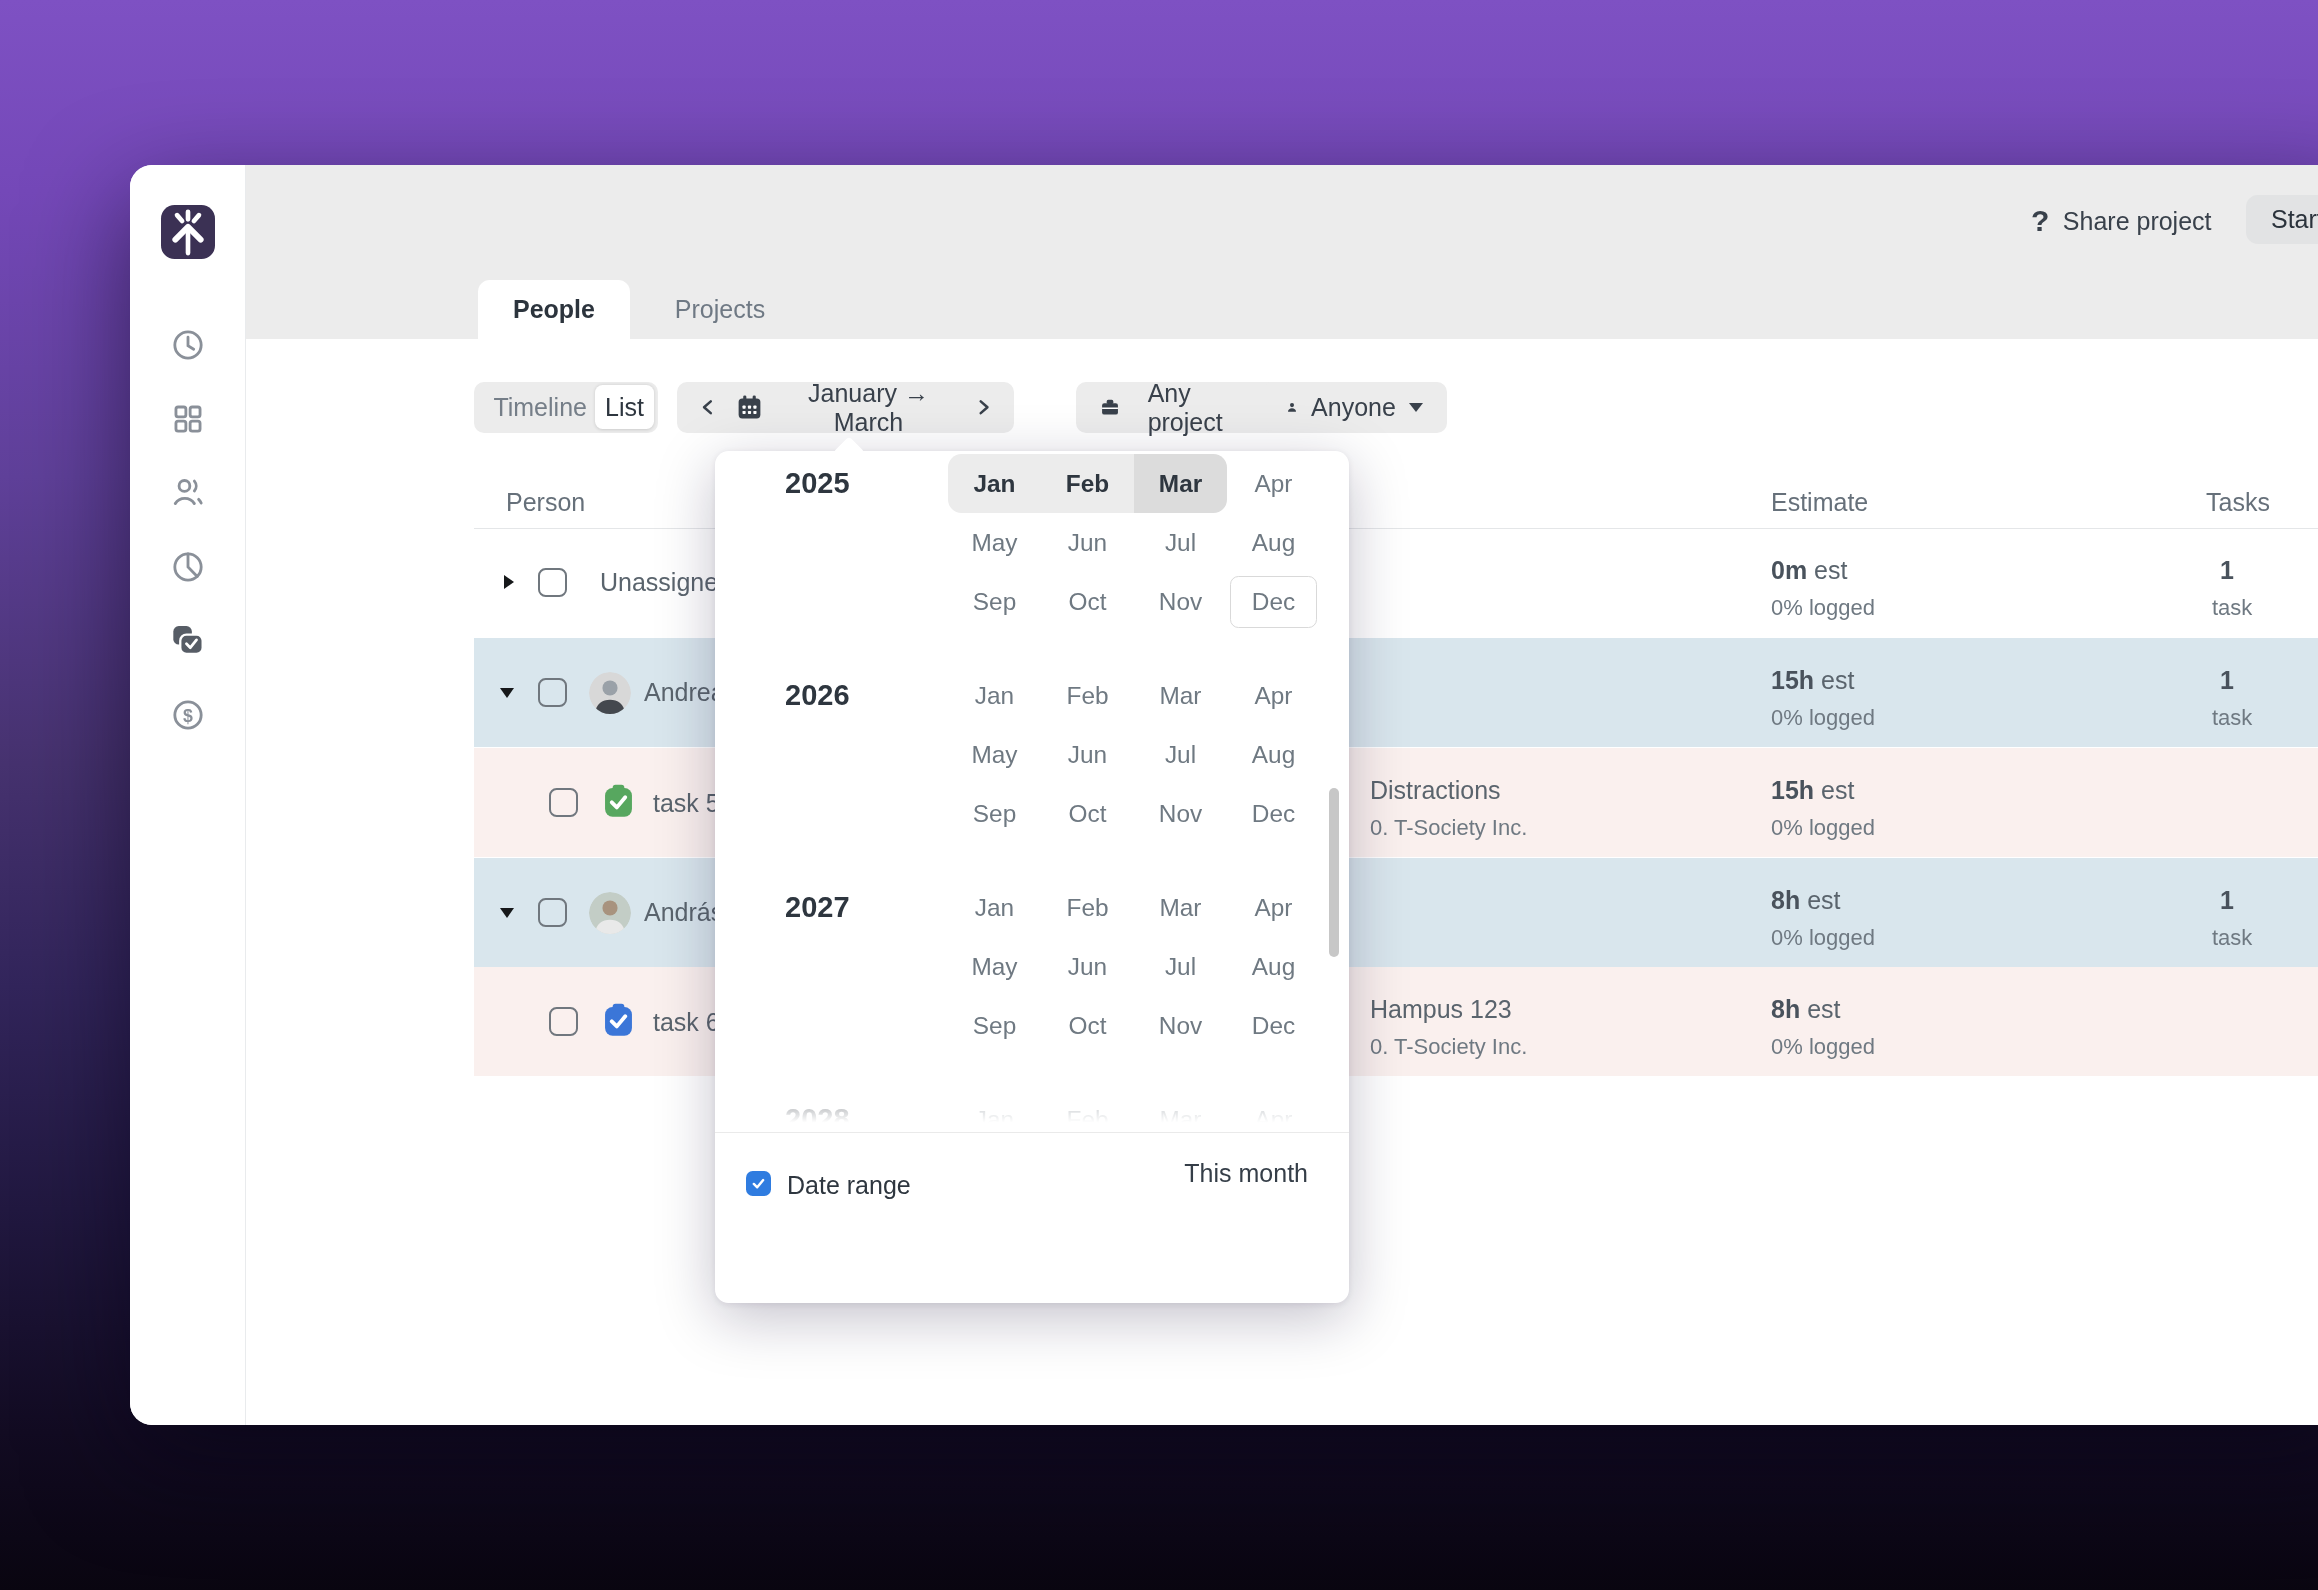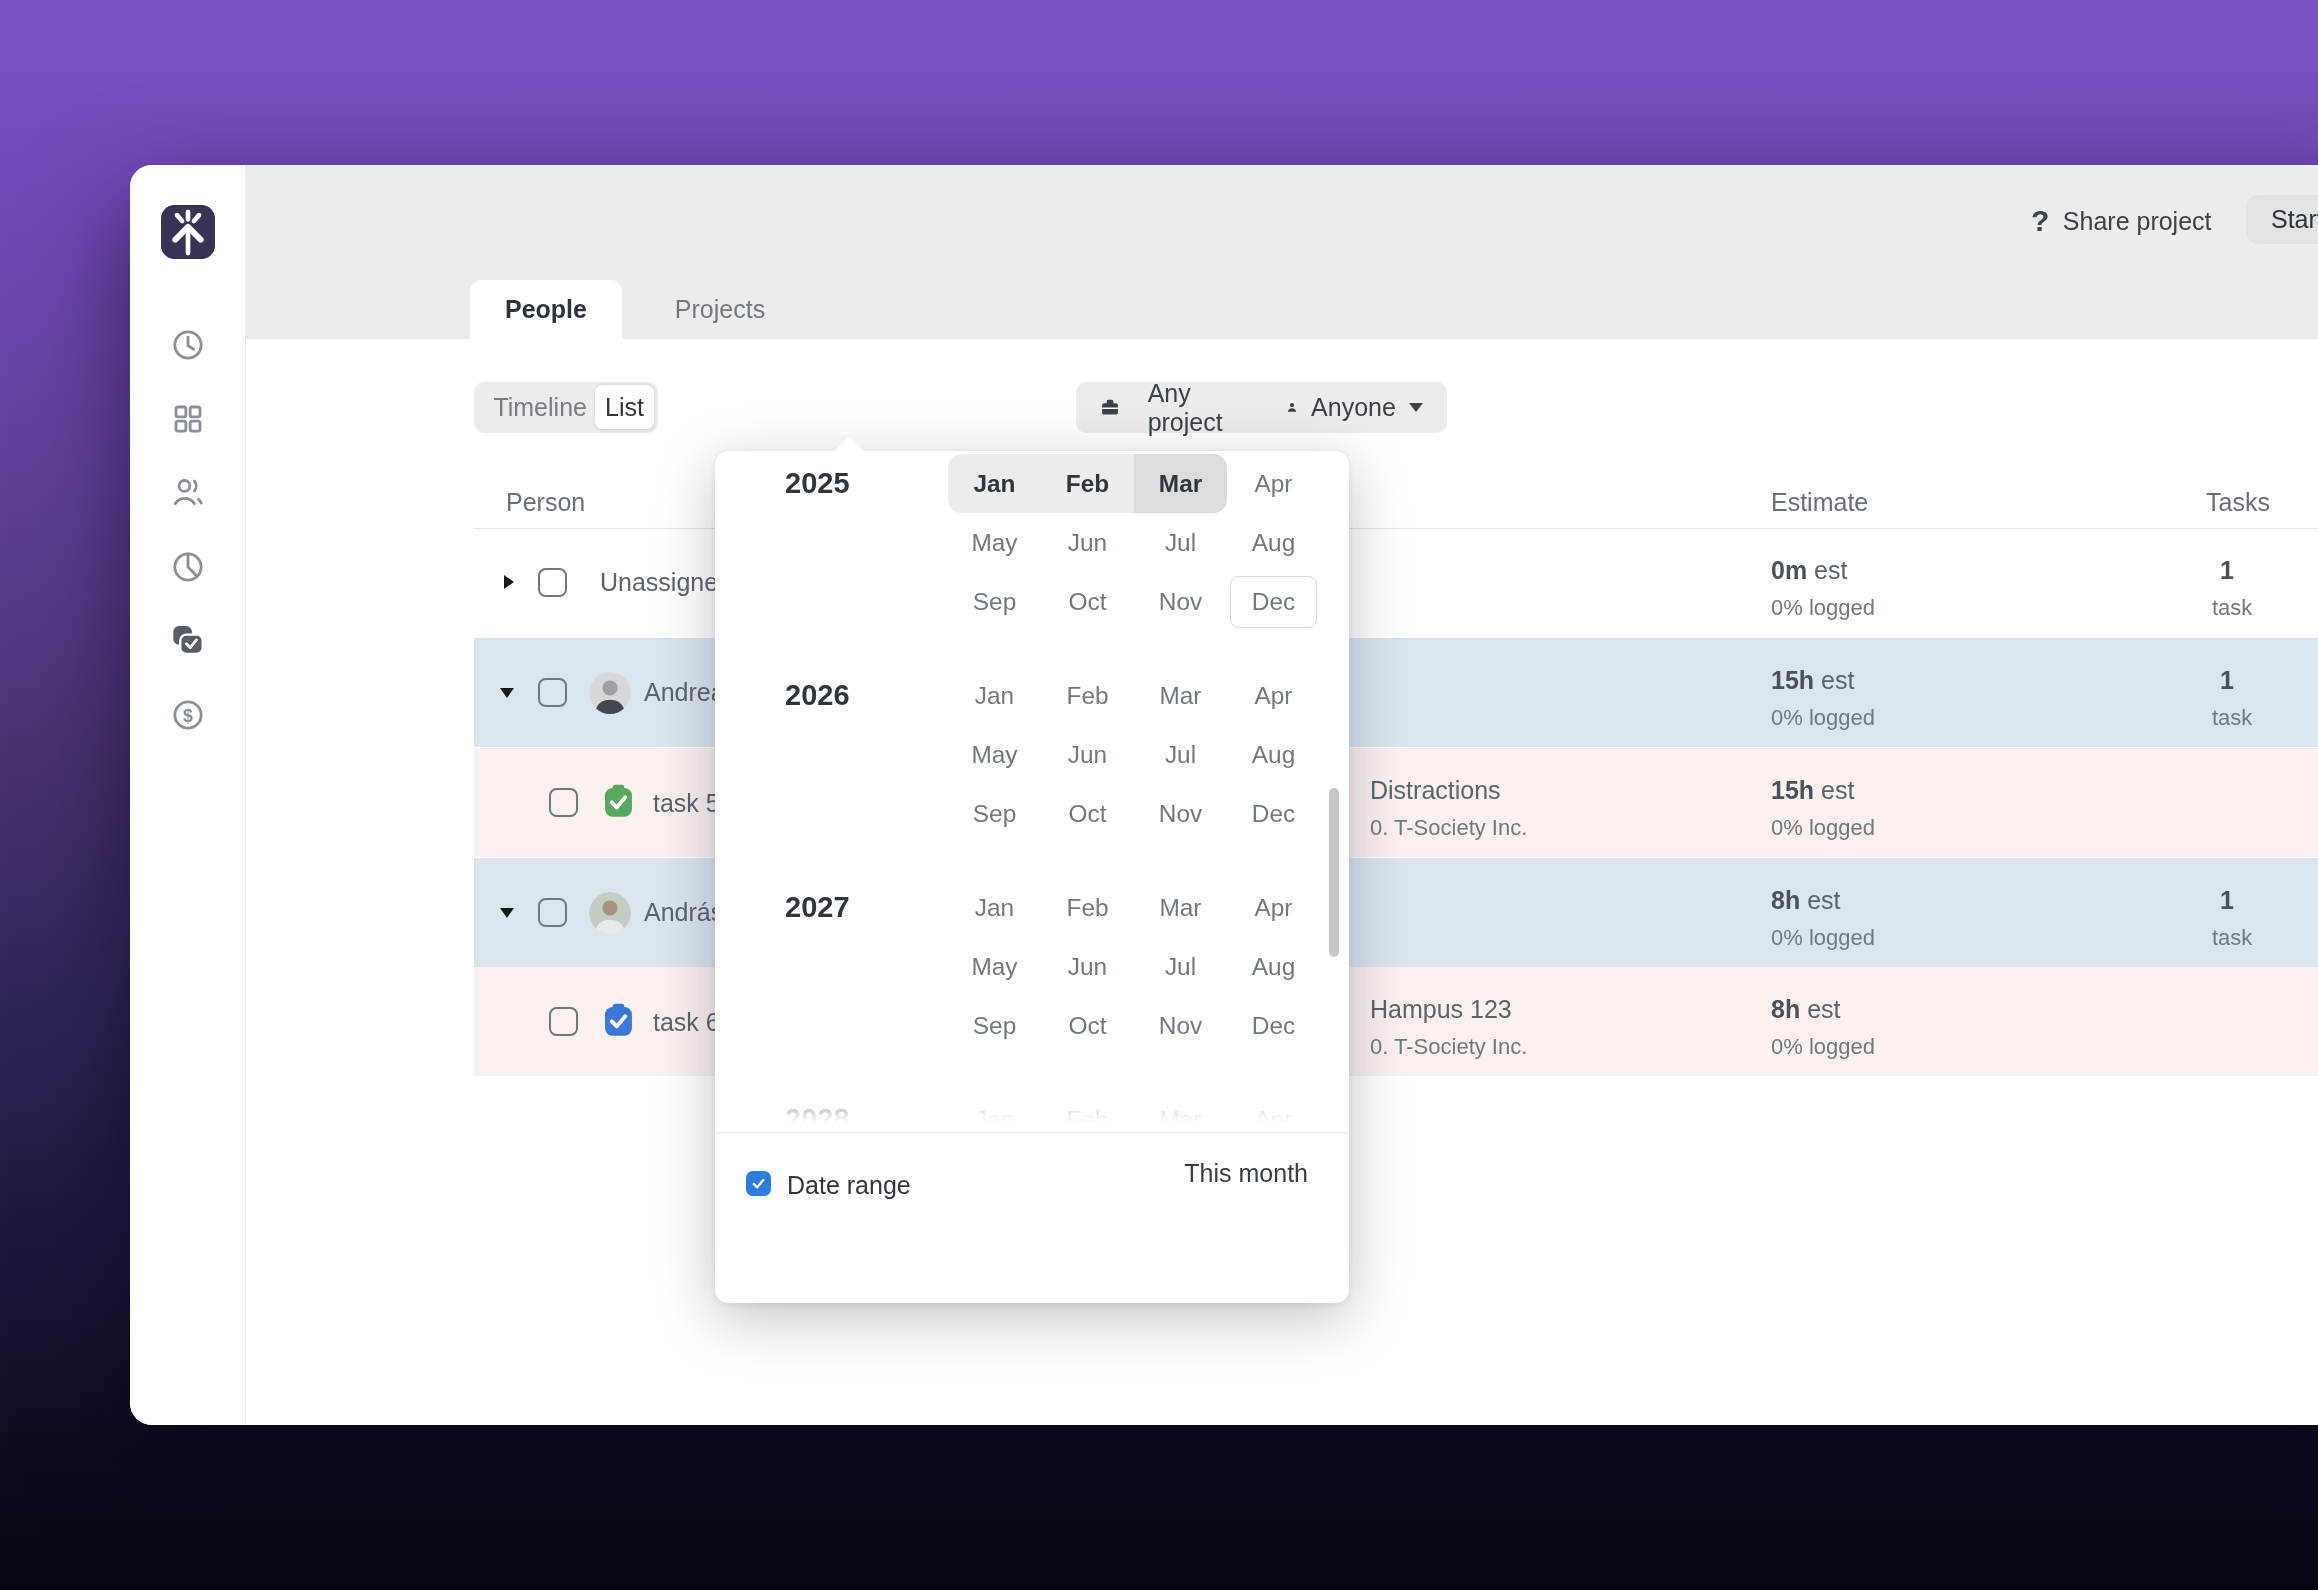--- a/index.html
+++ b/index.html
@@ -14,21 +14,21 @@
   .nav-ico{position:absolute;left:41px;width:34px;height:34px;display:flex;align-items:center;justify-content:center;}
   
   .band{position:absolute;left:116px;top:0;width:2116px;height:174px;background:#ececec;}
   .title{position:absolute;left:340px;top:23.6px;font-size:48px;font-weight:700;color:#2c343d;letter-spacing:-1.3px;}
   .help-row{position:absolute;left:1901px;top:39px;display:flex;align-items:center;gap:13.5px;}
   .qmark{font-size:30px;font-weight:800;color:#39414b;}
   .help-label{font-size:25px;color:#39414b;}
   .start-btn{position:absolute;left:2116px;top:30px;height:49px;background:#e2e3e4;border-radius:11.8px;padding:0 25px;
     display:flex;align-items:center;font-size:25px;color:#2b333c;white-space:nowrap;}
   .tab{position:absolute;top:115px;height:59px;display:flex;align-items:center;justify-content:center;font-size:25px;}
-  .tab-people{left:340px;width:152px;background:#fff;border-radius:11.8px 11.8px 0 0;font-weight:700;color:#2c343d;}
+  .tab-people{left:348px;width:152px;background:#fff;border-radius:11.8px 11.8px 0 0;font-weight:700;color:#2c343d;}
   .tab-projects{left:525px;width:130px;color:#6f7984;}
   
   .seg{position:absolute;left:344px;top:217px;width:184px;height:51px;background:#ececec;border-radius:10px;}
   .seg-timeline{position:absolute;left:19.4px;top:0;height:51px;display:flex;align-items:center;font-size:25px;color:#757e88;}
   .seg-list{position:absolute;left:121px;top:3.4px;width:59px;height:44px;background:#fff;border-radius:7.6px;
     box-shadow:0 0.8px 3.4px rgba(0,0,0,.14);display:flex;align-items:center;justify-content:center;font-size:25px;color:#2e363f;}
   .tbtn{position:absolute;top:217px;height:51px;background:#ececec;border-radius:10px;display:flex;align-items:center;font-size:25px;color:#39414b;}
   .btn-date{left:547px;width:337px;padding:0 22px;gap:17px;}
   .btn-date .lbl{flex:1;text-align:center;}
   .btn-project{left:946px;width:230px;padding:0 23.6px;gap:28px;}
@@ -149,20 +149,42 @@
       </div>
     </div>
 
     <div class="seg">
       <div class="seg-timeline">
         <span>Timeline</span>
       </div>
       <div class="seg-list">
         <span>List</span>
       </div>
+    </div>
+    <div class="tbtn btn-date">
+      <svg width="18.5" height="18.5" viewBox="0 0 22 22" fill="none" stroke="#39414b" stroke-width="3" stroke-linecap="round" stroke-linejoin="round">
+          <polyline points="14 4 6 11 14 18"></polyline>
+        </svg>
+      <svg width="29" height="29" viewBox="0 0 24 24">
+        <rect x="3" y="4.5" width="18" height="16.5" rx="3" fill="#39414b"></rect>
+        <rect x="6.8" y="2" width="2.6" height="4.5" rx="1.2" fill="#39414b"></rect>
+        <rect x="14.6" y="2" width="2.6" height="4.5" rx="1.2" fill="#39414b"></rect>
+        <g fill="#fff">
+          <rect x="6.2" y="10.4" width="2.6" height="2.6" rx="0.6"></rect>
+            <rect x="10.7" y="10.4" width="2.6" height="2.6" rx="0.6"></rect>
+            <rect x="15.2" y="10.4" width="2.6" height="2.6" rx="0.6"></rect>
+          <rect x="6.2" y="14.8" width="2.6" height="2.6" rx="0.6"></rect>
+            <rect x="10.7" y="14.8" width="2.6" height="2.6" rx="0.6"></rect>
+            <rect x="15.2" y="14.8" width="2.6" height="2.6" rx="0.6"></rect>
+        </g>
+      </svg>
+      <span class="lbl">January → March</span>
+      <svg width="18.5" height="18.5" viewBox="0 0 22 22" fill="none" stroke="#39414b" stroke-width="3" stroke-linecap="round" stroke-linejoin="round">
+          <polyline points="8 4 16 11 8 18"></polyline>
+        </svg>
     </div>
     <div class="tbtn btn-project">
       <svg width="27" height="27" viewBox="0 0 24 24">
         <rect x="8" y="2.8" width="8" height="5" rx="2" fill="#39414b"></rect>
         <rect x="2.5" y="6.8" width="19" height="13.7" rx="2.6" fill="#39414b"></rect>
         <rect x="2.5" y="12" width="19" height="1.8" fill="#fff"></rect>
       </svg>
       <span>Any project</span>
       <span class="tri-down"></span>
     </div>

